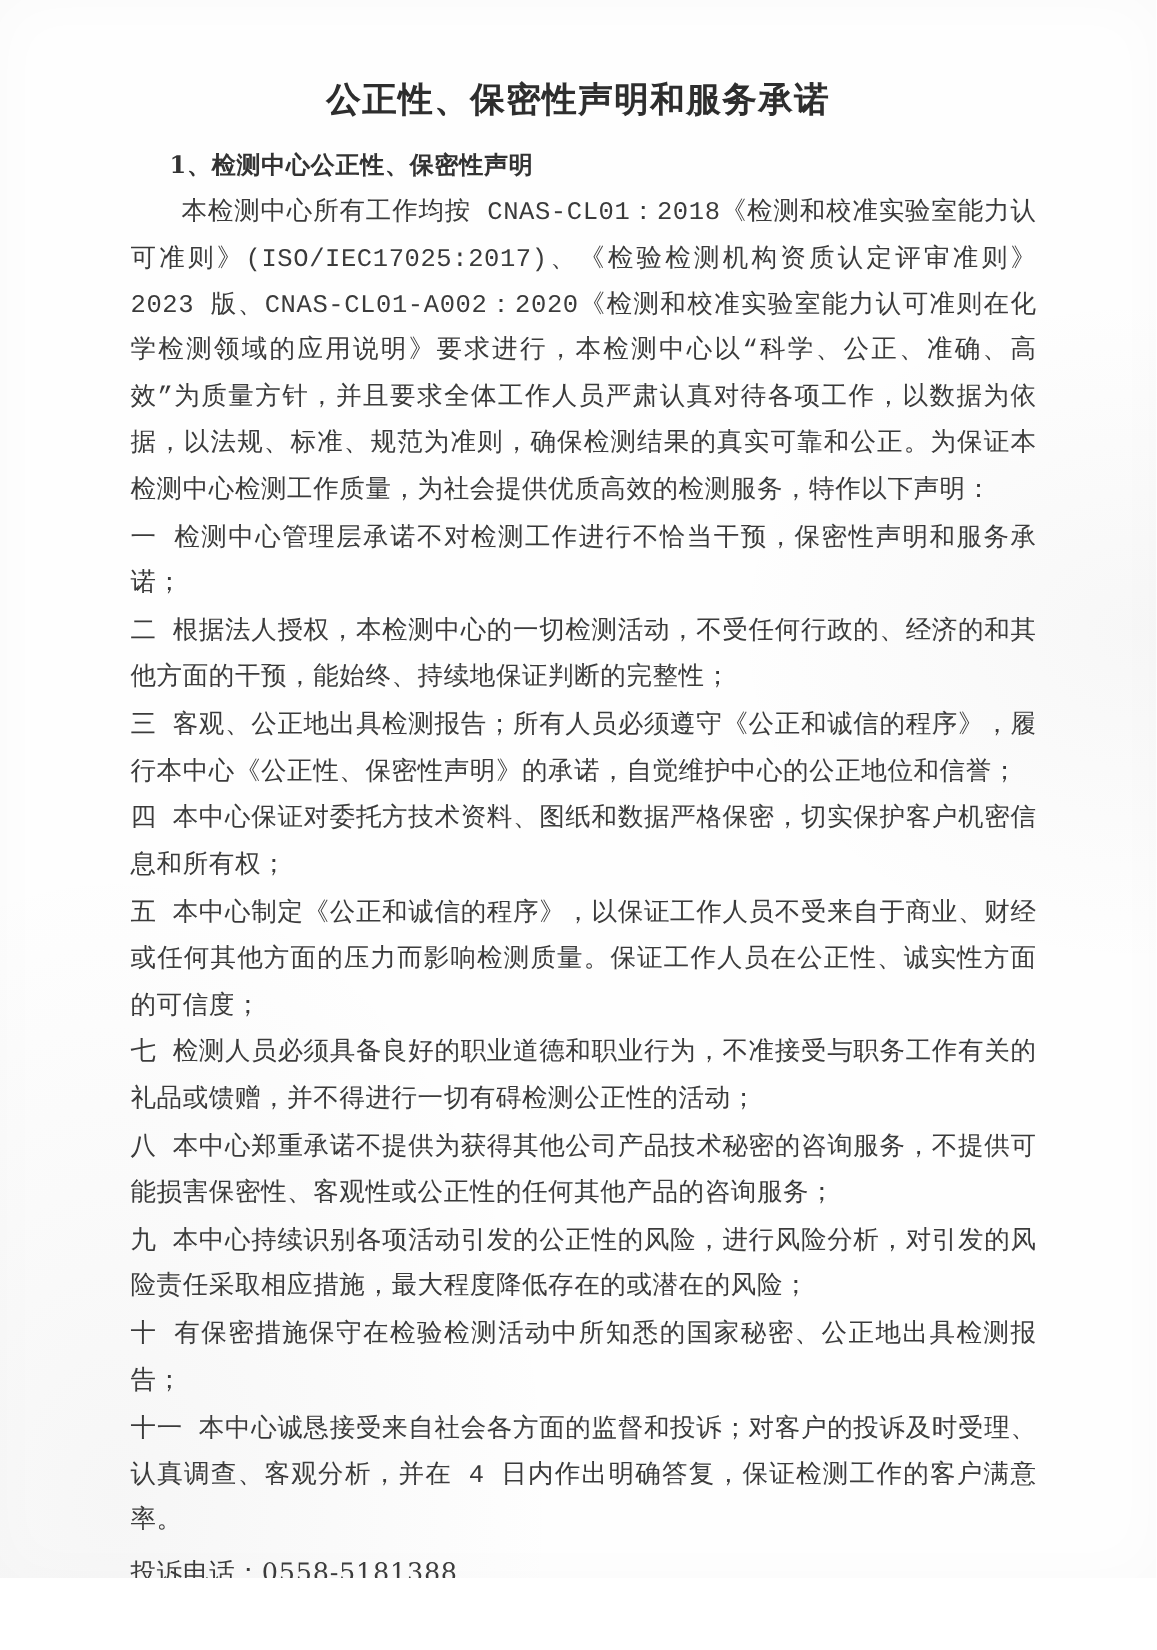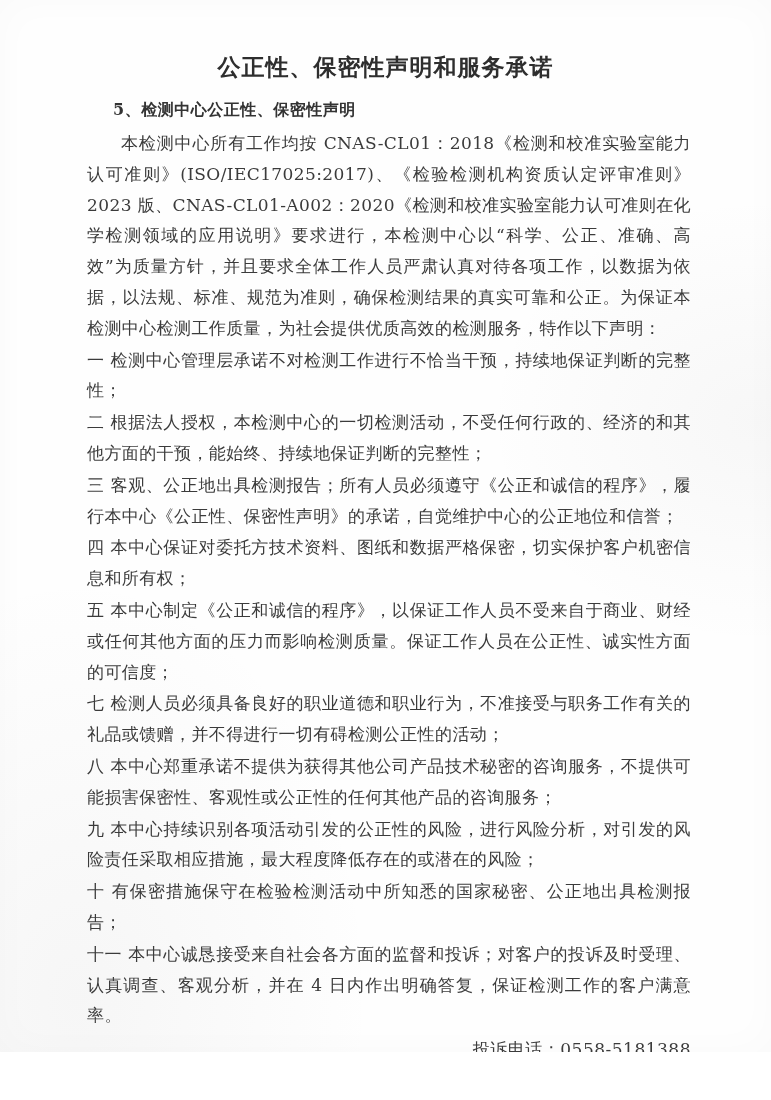--- a/index.html
+++ b/index.html
@@ -41,46 +41,47 @@
     letter-spacing: 0.5px;
   }
   .body-text {
     margin: 0 80px 0 87px;
     font-size: 17px;
     line-height: 30.8px;
     text-align: justify;
     text-justify: inter-character;
     letter-spacing: 0.4px;
     color: #3b3b3b;
+    font-family: Liberation Mono, monospace;
   }
   p.intro {
     margin-top: 5px;
     text-indent: 2em;
   }
   p.item {
     margin-top: 1px;
     margin-bottom: 0;
   }
   p.phone {
     margin: 3px 80px 0 87px;
     font-size: 17px;
     line-height: 30px;
-    text-align: right;
+    text-align: left;
     color: #3b3b3b;
     letter-spacing: 0.5px;
   }
 </style>
 </head>
 <body>
 
 <div class="page">
   <h1 class="title">公正性、保密性声明和服务承诺</h1>
-  <h2 class="section">5、检测中心公正性、保密性声明</h2>
+  <h2 class="section">1、检测中心公正性、保密性声明</h2>
   <p class="body-text intro">本检测中心所有工作均按 CNAS-CL01：2018《检测和校准实验室能力认可准则》(ISO/IEC17025:2017)、《检验检测机构资质认定评审准则》2023 版、CNAS-CL01-A002：2020《检测和校准实验室能力认可准则在化学检测领域的应用说明》要求进行，本检测中心以“科学、公正、准确、高效”为质量方针，并且要求全体工作人员严肃认真对待各项工作，以数据为依据，以法规、标准、规范为准则，确保检测结果的真实可靠和公正。为保证本检测中心检测工作质量，为社会提供优质高效的检测服务，特作以下声明：</p>
-  <p class="body-text item">一  检测中心管理层承诺不对检测工作进行不恰当干预，持续地保证判断的完整性；</p>
+  <p class="body-text item">一  检测中心管理层承诺不对检测工作进行不恰当干预，保密性声明和服务承诺；</p>
   <p class="body-text item">二  根据法人授权，本检测中心的一切检测活动，不受任何行政的、经济的和其他方面的干预，能始终、持续地保证判断的完整性；</p>
   <p class="body-text item">三  客观、公正地出具检测报告；所有人员必须遵守《公正和诚信的程序》，履行本中心《公正性、保密性声明》的承诺，自觉维护中心的公正地位和信誉；</p>
   <p class="body-text item">四  本中心保证对委托方技术资料、图纸和数据严格保密，切实保护客户机密信息和所有权；</p>
   <p class="body-text item">五  本中心制定《公正和诚信的程序》，以保证工作人员不受来自于商业、财经或任何其他方面的压力而影响检测质量。保证工作人员在公正性、诚实性方面的可信度；</p>
   <p class="body-text item">七  检测人员必须具备良好的职业道德和职业行为，不准接受与职务工作有关的礼品或馈赠，并不得进行一切有碍检测公正性的活动；</p>
   <p class="body-text item">八  本中心郑重承诺不提供为获得其他公司产品技术秘密的咨询服务，不提供可能损害保密性、客观性或公正性的任何其他产品的咨询服务；</p>
   <p class="body-text item">九  本中心持续识别各项活动引发的公正性的风险，进行风险分析，对引发的风险责任采取相应措施，最大程度降低存在的或潜在的风险；</p>
   <p class="body-text item">十  有保密措施保守在检验检测活动中所知悉的国家秘密、公正地出具检测报告；</p>
   <p class="body-text item">十一  本中心诚恳接受来自社会各方面的监督和投诉；对客户的投诉及时受理、认真调查、客观分析，并在 4 日内作出明确答复，保证检测工作的客户满意率。</p>
   <p class="phone">投诉电话：0558-5181388</p>

